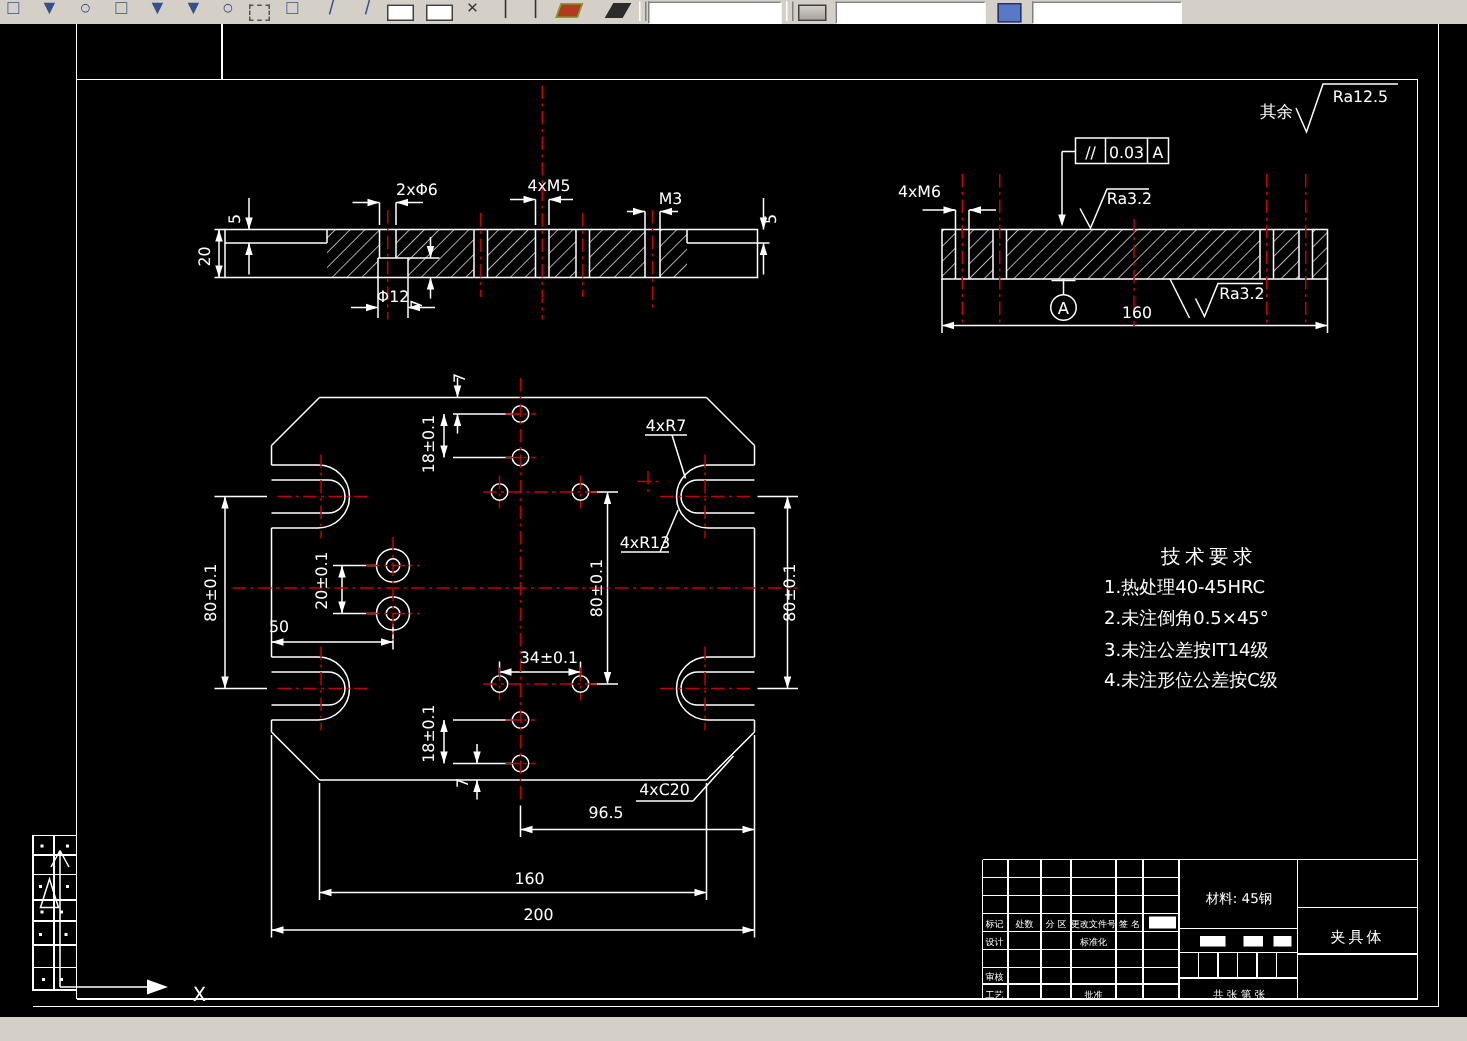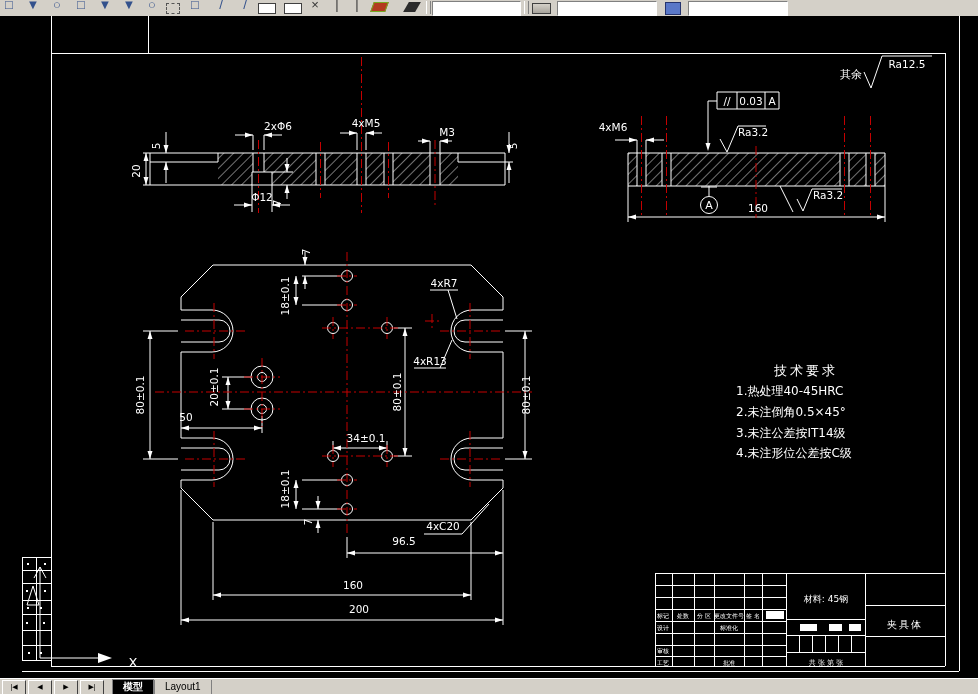--- a/index.html
+++ b/index.html
@@ -301,22 +301,14 @@
           <text x="663" y="630" font-size="6" text-anchor="middle">设计</text>
           <text x="729" y="630" font-size="6" text-anchor="middle">标准化</text>
           <text x="663" y="653" font-size="6" text-anchor="middle">审核</text>
           <text x="663" y="665" font-size="6" text-anchor="middle">工艺</text>
           <text x="729" y="665" font-size="6" text-anchor="middle">批准</text>
           <text x="133" y="667" font-size="13" text-anchor="middle">X</text>
         </g>
     </svg>
   </div>
 
-  <div id="tabbar">
-    <div class="nav-btn">|◀</div>
-    <div class="nav-btn">◀</div>
-    <div class="nav-btn">▶</div>
-    <div class="nav-btn">▶|</div>
-    <div class="tab active">模型</div>
-    <div class="tab inactive">Layout1</div>
-  </div>
 
 </div>
 
 </body></html>

